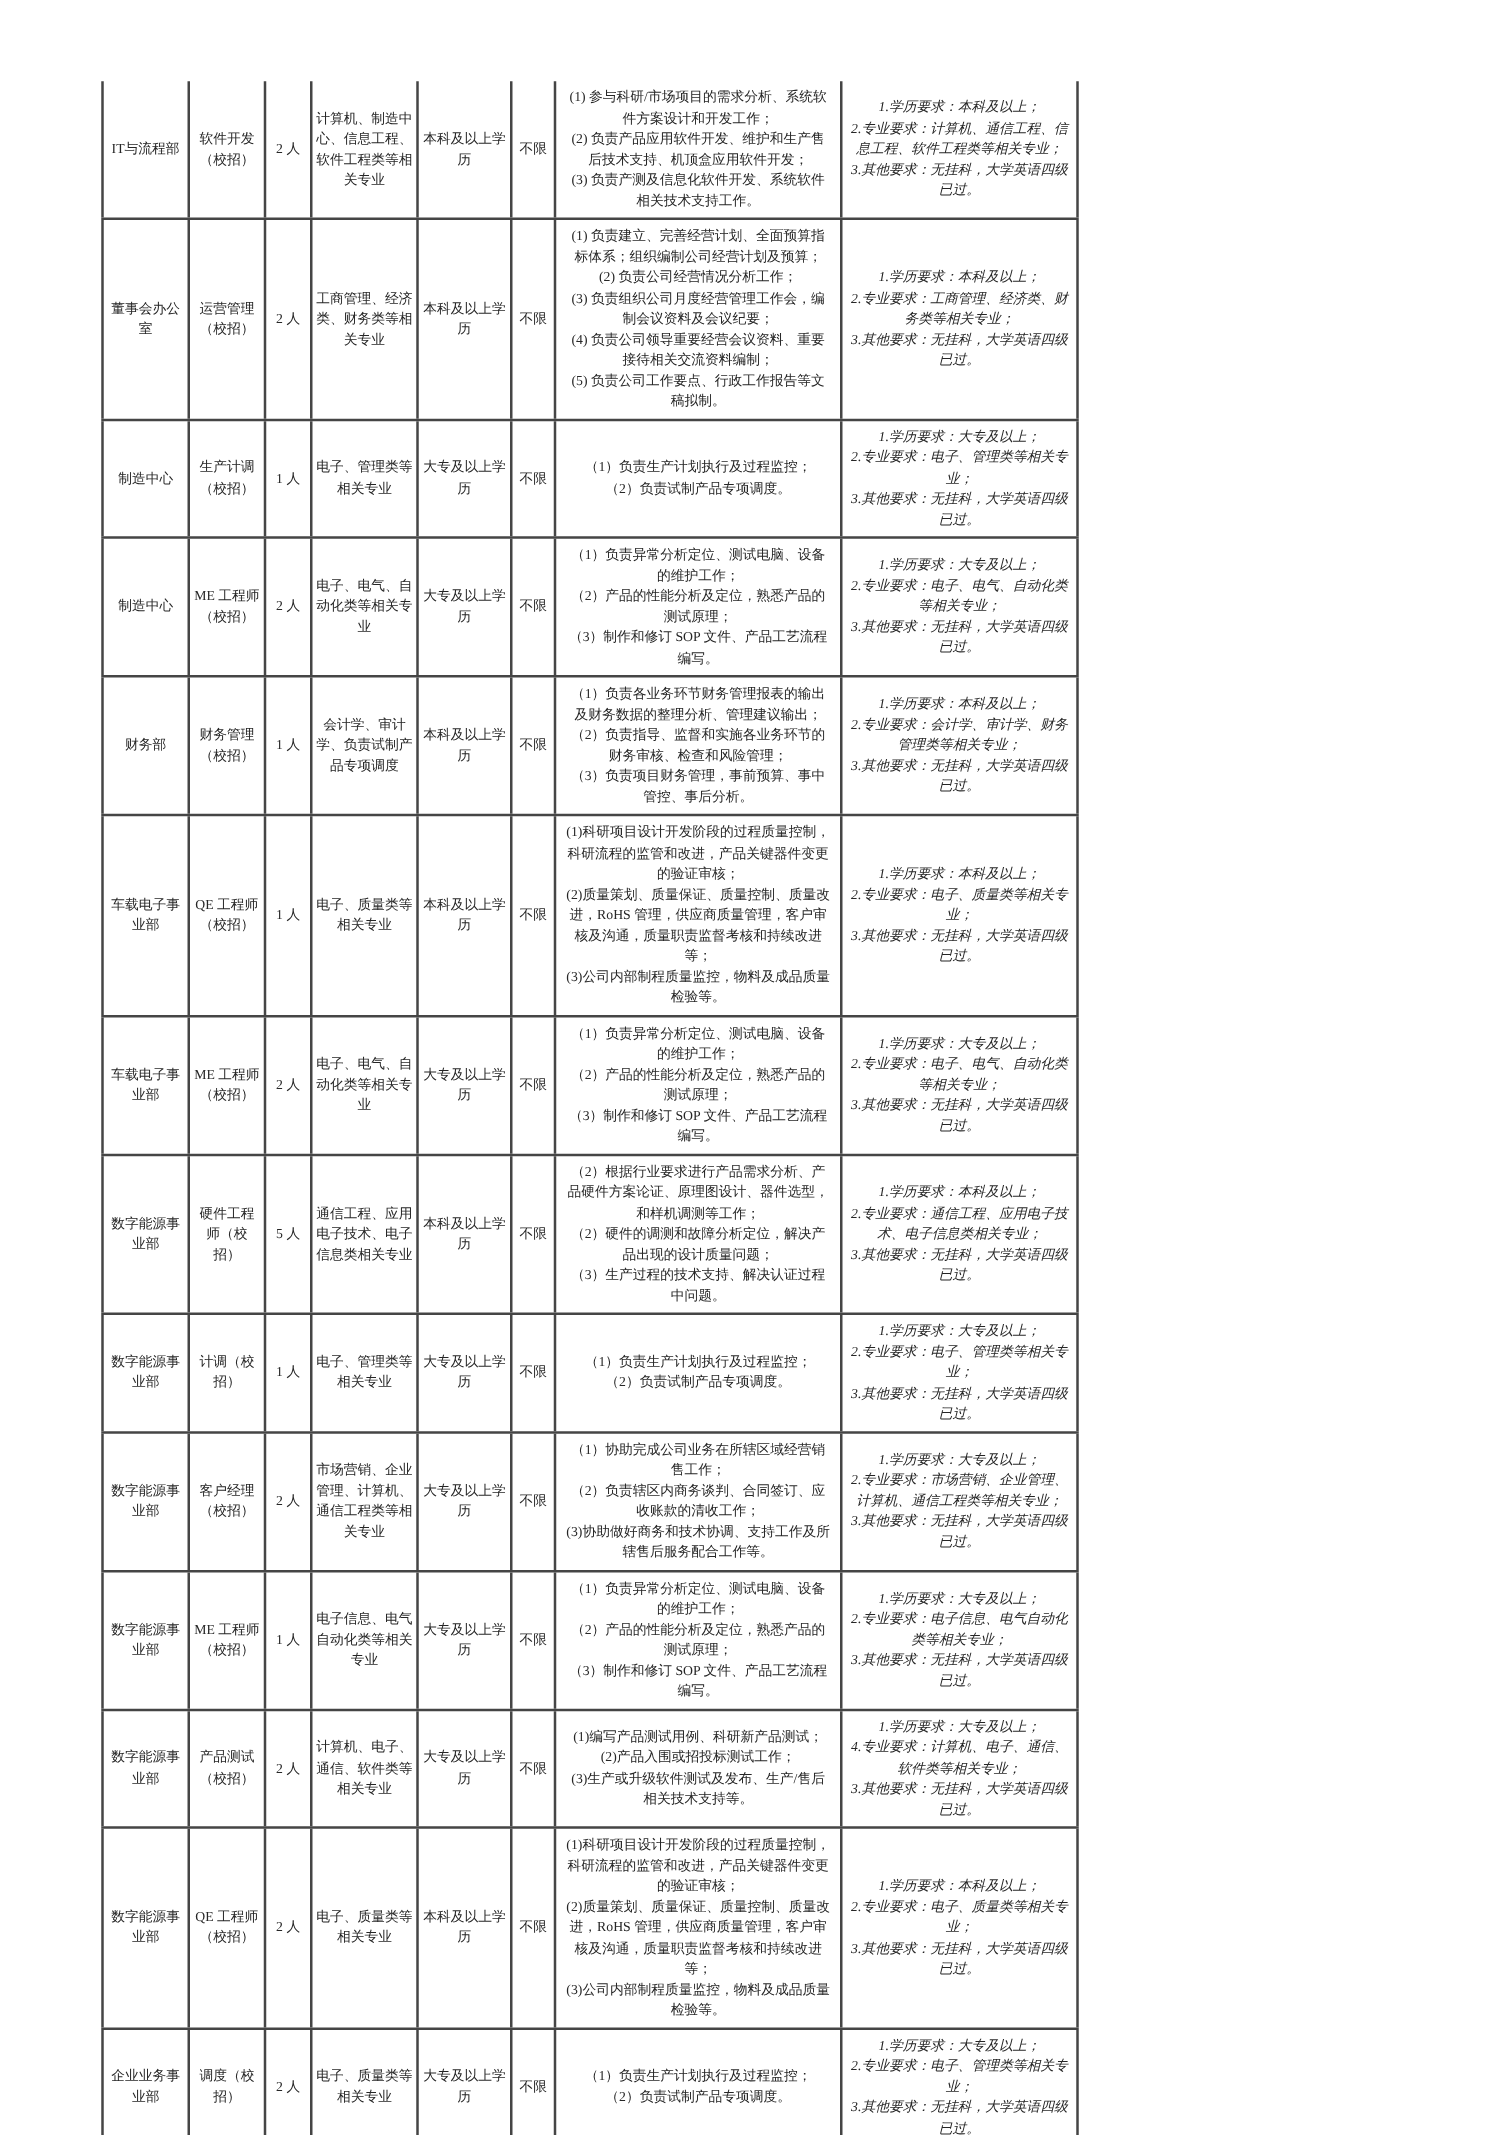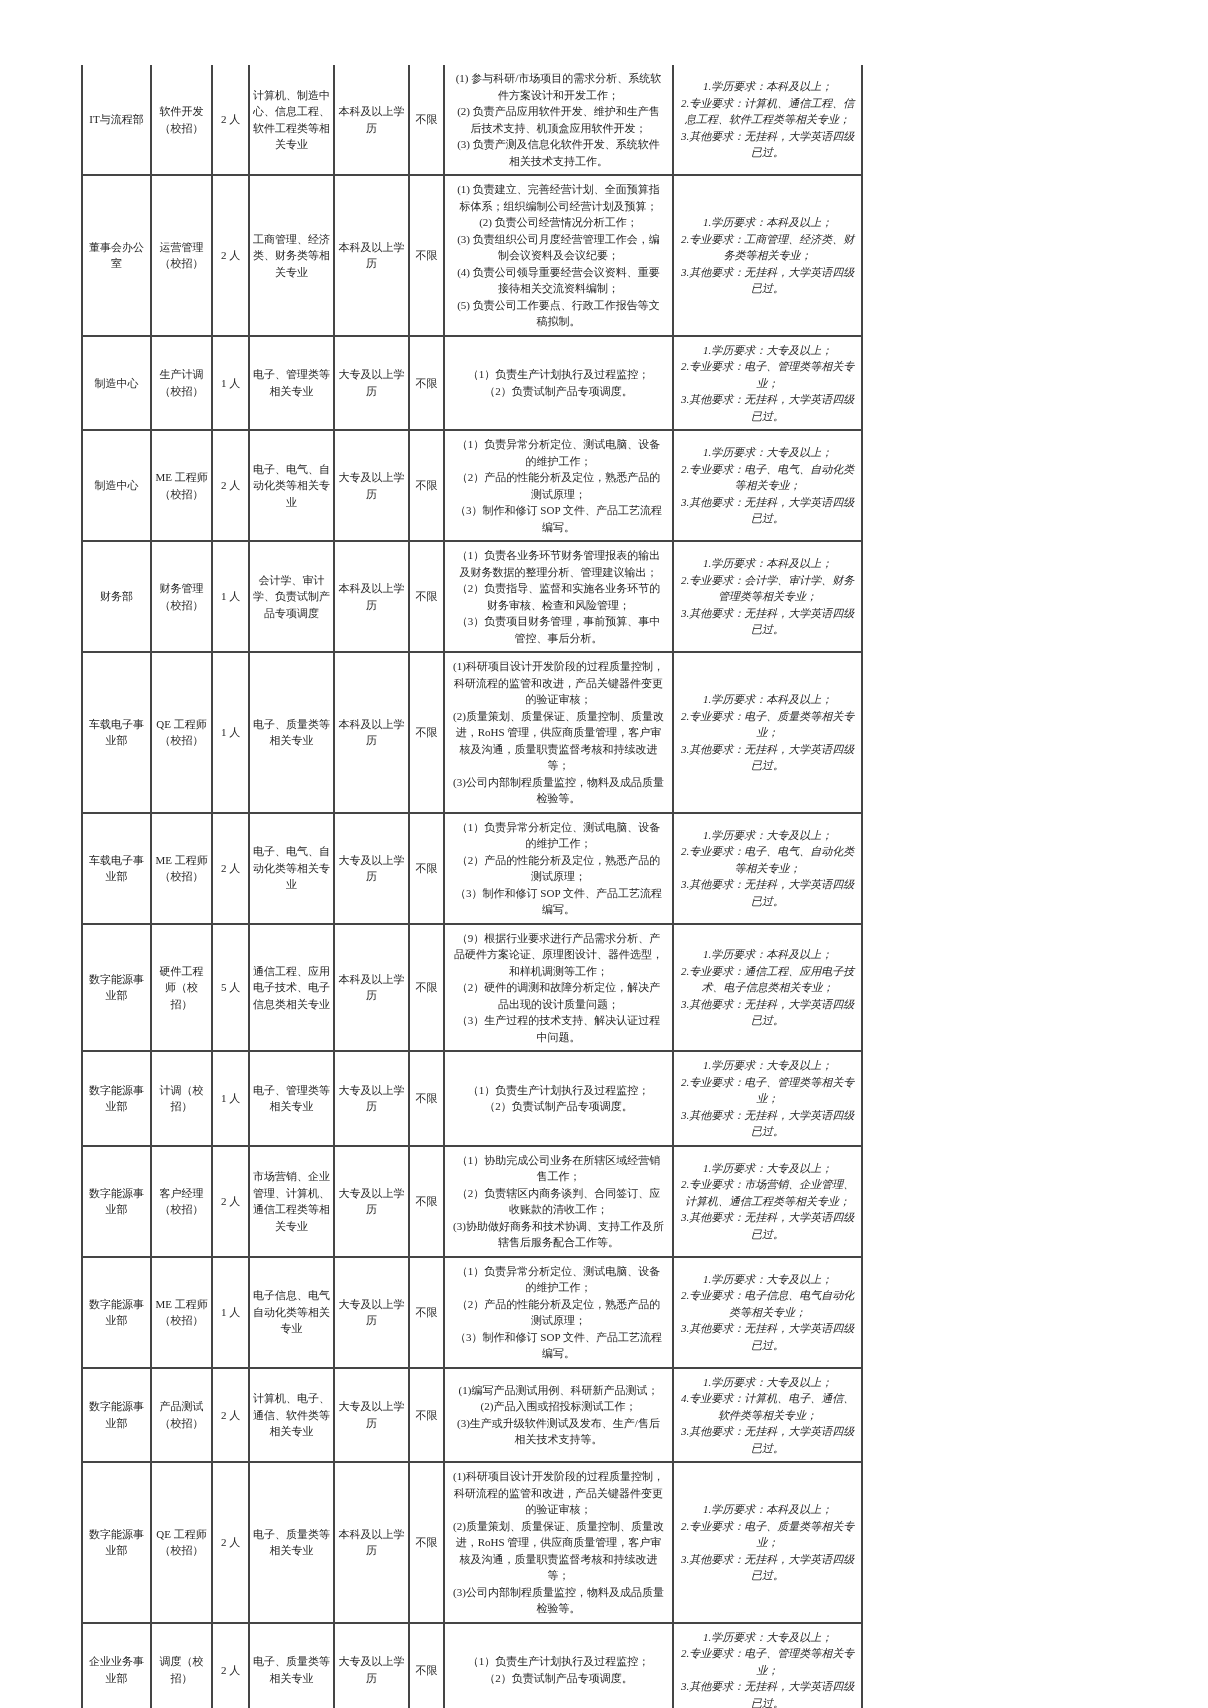--- a/index.html
+++ b/index.html
@@ -172,21 +172,21 @@
   </div>
 
   <div class="row">
     <div class="cell c-dept">数字能源事业部</div>
     <div class="cell c-pos">硬件工程师（校招）</div>
     <div class="cell c-count">5 人</div>
     <div class="cell c-major">通信工程、应用电子技术、电子信息类相关专业</div>
     <div class="cell c-edu">本科及以上学历</div>
     <div class="cell c-gender">不限</div>
     <div class="cell c-duties">
-          <div class="duty-line">（9）根据行业要求进行产品需求分析、产品硬件方案论证、原理图设计、器件选型，和样机调测等工作；</div>
+          <div class="duty-line">（2）根据行业要求进行产品需求分析、产品硬件方案论证、原理图设计、器件选型，和样机调测等工作；</div>
           <div class="duty-line">（2）硬件的调测和故障分析定位，解决产品出现的设计质量问题；</div>
           <div class="duty-line">（3）生产过程的技术支持、解决认证过程中问题。</div>
         </div>
     <div class="cell c-reqs">
           <div class="req-line">1.学历要求：本科及以上；</div>
           <div class="req-line">2.专业要求：通信工程、应用电子技术、电子信息类相关专业；</div>
           <div class="req-line">3.其他要求：无挂科，大学英语四级已过。</div>
         </div>
   </div>
 

